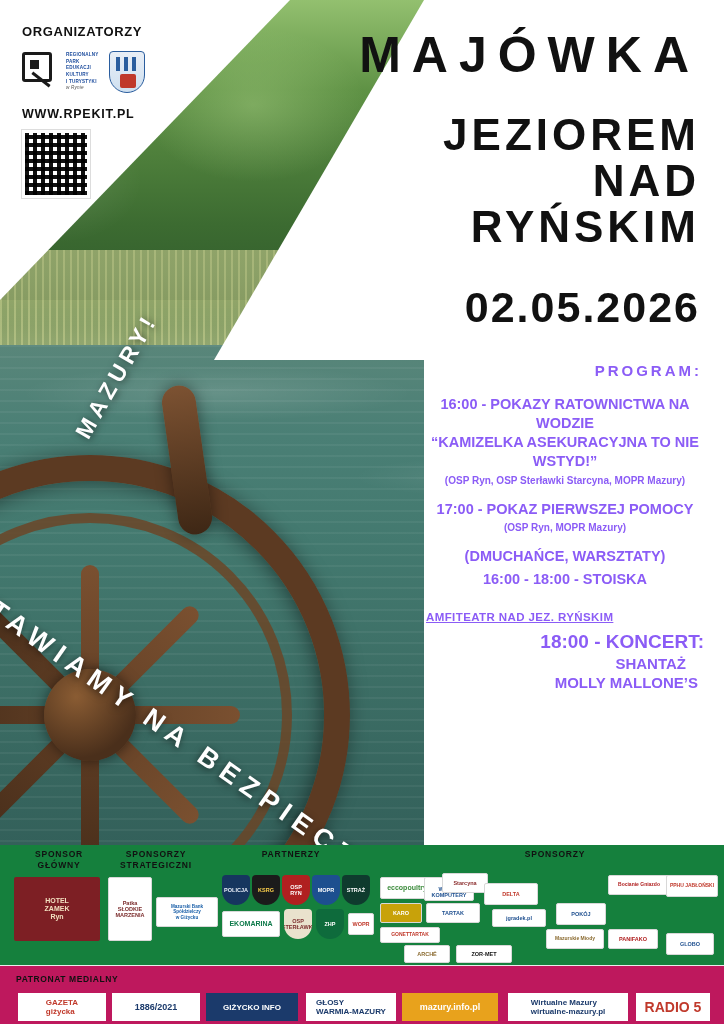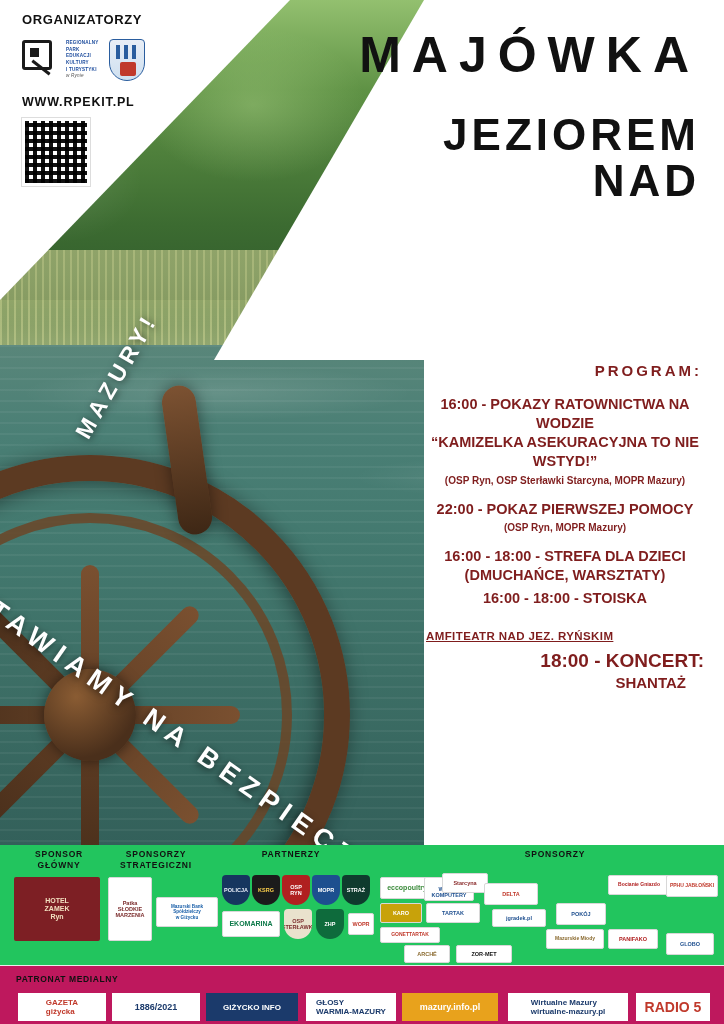--- a/index.html
+++ b/index.html
@@ -115,21 +115,21 @@
     position: absolute; right: 0; top: 330px; width: 300px; height: 515px;
     background: #ffffff;
     clip-path: polygon(100% 0, 100% 100%, 0 100%, 0 16px);
   }
   .wedge-connect {
     position: absolute; right: 0; top: 340px; width: 300px; height: 20px;
     background: #ffffff;
   }
 
   
-  .organizers { position: absolute; left: 22px; top: 12px; width: 230px; }
+  .organizers { position: absolute; left: 22px; top: 24px; width: 230px; }
   .org-title {
     font-size: 13px; font-weight: bold; letter-spacing: .6px; color: #111;
   }
   .org-logos { display: flex; align-items: center; gap: 10px; margin-top: 12px; }
   .logo-rpekit {
     width: 34px; height: 40px; position: relative;
   }
   .logo-rpekit .lr-r {
     position:absolute; left:0; top:0; width: 30px; height: 30px;
     border: 3px solid #1a1a1a; border-radius: 3px;
@@ -184,21 +184,21 @@
   }
   .title-date {
     position: absolute; right: 24px; top: 283px;
     text-align: right; color: #111; font-weight: bold;
     font-size: 43px; letter-spacing: 2px;
   }
 
   
   .program {
     position: absolute; right: 16px; top: 362px; width: 286px;
-    color: #7f1d1d; text-align: center;
+    color: #8b5cf6; text-align: center;
   }
   .program-head {
     font-size: 15px; font-weight: bold; letter-spacing: 3px; text-align: right;
     padding-right: 6px; margin-bottom: 16px;
   }
   .loc {
     font-size: 11.5px; font-weight: bold; letter-spacing: .4px;
     text-decoration: underline; text-align: left; margin: 4px 0 8px 4px;
   }
   .ev { margin-bottom: 4px; }
@@ -230,21 +230,21 @@
     transform-origin: left top;
     white-space: nowrap;
     color: #fff;
     font-size: 23px; font-weight: bold; letter-spacing: 5px;
     text-shadow: 0 2px 7px rgba(0,0,0,.55);
   }
 
   
   .sponsors {
     position: absolute; left: 0; top: 845px; width: 724px; height: 120px;
-    background: #22c55e;
+    background: #15803d;
   }
   .sp-heads { position: relative; height: 26px; }
   .sp-head {
     position: absolute; text-align: center; font-size: 8.5px; font-weight: bold;
     letter-spacing: .8px; color: #111; line-height: 1.35; top: 4px;
   }
   .sp-head.h1 { left: 14px;  width: 90px; }
   .sp-head.h2 { left: 108px; width: 96px; }
   .sp-head.h3 { left: 226px; width: 130px; }
   .sp-head.h4 { left: 430px; width: 250px; }
@@ -326,56 +326,58 @@
       <div class="logo-ryn"></div>
     </div>
     <div class="site-url">WWW.RPEKIT.PL</div>
     <div class="qr"></div>
   </div>
 
   <div class="title-main">MAJÓWKA</div>
   <div class="title-sub">
     <div>JEZIOREM</div>
     <div>NAD</div>
-  </div>
+    <div>RYŃSKIM</div>
+  </div>
+  <div class="title-date">02.05.2026</div>
 
   <div class="slogan-wrap">
     <div class="slogan">STAWIAMY NA BEZPIECZEŃSTWO!</div>
     <div class="slogan2">MAZURY!</div>
   </div>
 
   <div class="program">
     <div class="program-head">PROGRAM:</div>
 
 
     <div class="ev">
       <div class="l1">16:00 - POKAZY RATOWNICTWA NA WODZIE</div>
       <div class="l2">“KAMIZELKA ASEKURACYJNA TO NIE WSTYD!”</div>
       <div class="note">(OSP Ryn, OSP Sterławki Starcyna, MOPR Mazury)</div>
     </div>
 
     <div class="ev sp">
-      <div class="l1">22:00 - POKAZ PIERWSZEJ POMOCY</div>
+      <div class="l1">17:00 - POKAZ PIERWSZEJ POMOCY</div>
       <div class="note">(OSP Ryn, MOPR Mazury)</div>
     </div>
 
     <div class="ev sp">
-      <div class="l1">16:00 - 18:00 - STREFA DLA DZIECI</div>
       <div class="l2">(DMUCHAŃCE, WARSZTATY)</div>
     </div>
 
     <div class="ev">
       <div class="l1">16:00 - 18:00 -  STOISKA</div>
     </div>
 
     <div class="loc" style="margin-top:22px">AMFITEATR NAD JEZ. RYŃSKIM</div>
 
     <div class="concert">
       <div class="c1">18:00 - KONCERT:</div>
       <div class="c2">SHANTAŻ</div>
+      <div class="c3">MOLLY MALLONE’S</div>
     </div>
   </div>
 
   <div class="sponsors">
     <div class="sp-heads">
       <div class="sp-head h1" style="white-space:pre-line">SPONSOR
 GŁÓWNY</div>
       <div class="sp-head h2" style="white-space:pre-line">SPONSORZY
 STRATEGICZNI</div>
       <div class="sp-head h3" style="white-space:pre-line">PARTNERZY</div>

